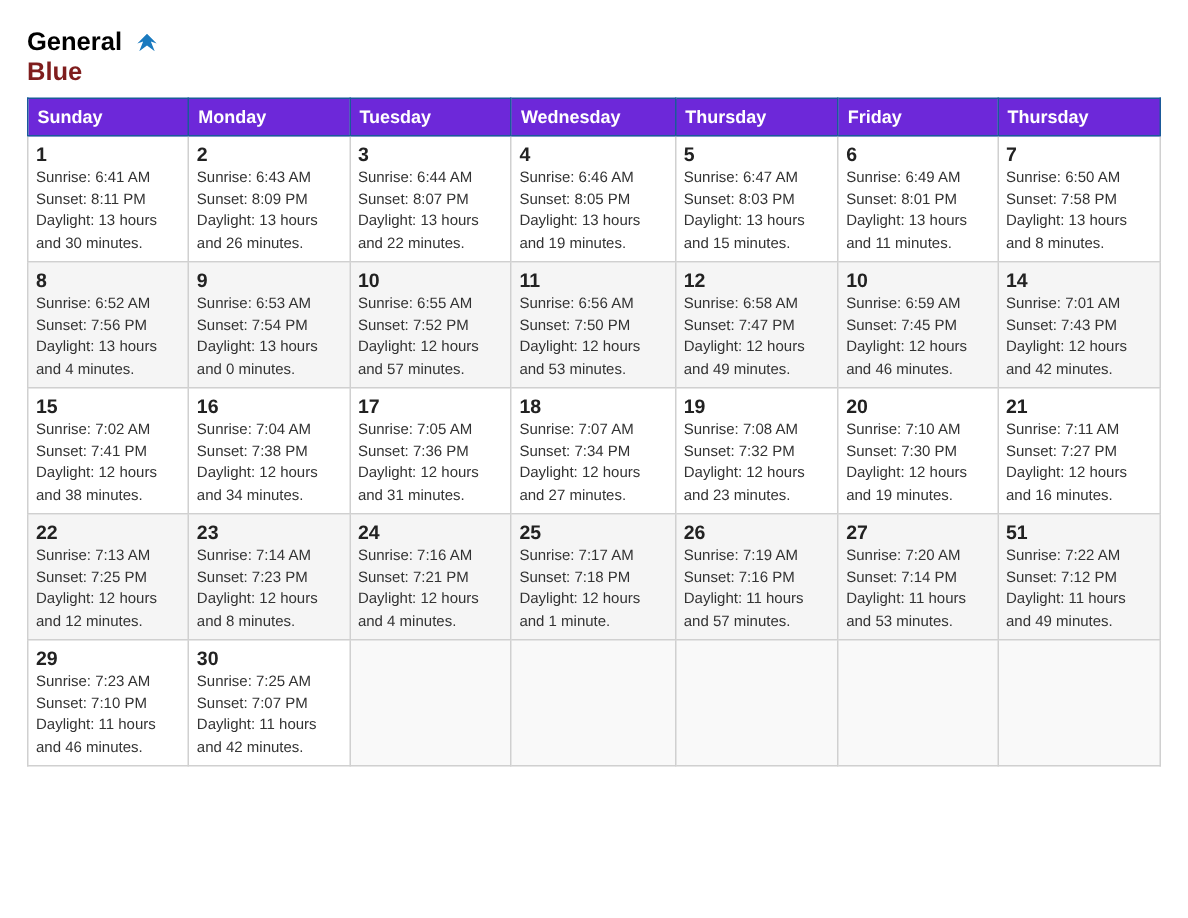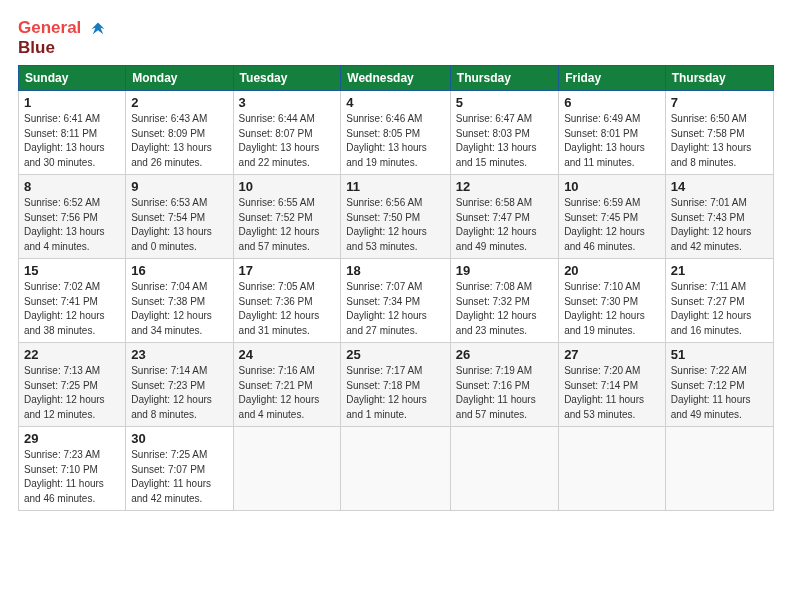--- a/index.html
+++ b/index.html
@@ -41,21 +41,21 @@
     .location {
       font-size: 14px;
       color: #444;
     }
     table {
       width: 100%;
       border-collapse: collapse;
       font-size: 10.5px;
     }
     thead tr th {
-      background-color: #15803d;
+      background-color: #6d28d9;
       color: #fff;
       font-size: 12px;
       font-weight: bold;
       text-align: left;
       padding: 5px 6px;
       border: 1px solid #1a5a9a;
     }
     tbody tr td {
       vertical-align: top;
       border: 1px solid #d0d0d0;
@@ -84,21 +84,21 @@
     }
   </style>
 </head>
 <body>
 
 <div class="page">
   <div class="header">
     <div class="logo">
       <div>
         <div style="font-size:17px;font-weight:bold;color:#333;line-height:1.15;">
-          <span style="color:#ef4444;">General</span>
+          <span style="color:#000000;">General</span>
           <svg class="logo-icon" viewBox="0 0 28 28" style="vertical-align:middle;display:inline-block;width:22px;height:18px;margin:0 1px;">
             <polygon points="14,4 24,14 18,12 22,22 14,16 6,22 10,12 4,14" fill="#1a7abf"></polygon>
           </svg>
         </div>
         <div style="font-size:17px;font-weight:bold;color:#7f1d1d;line-height:1.15;">Blue</div>
       </div>
     </div>
     <div class="title-block">
       <div class="month-title"></div>
       <div class="location"></div>

